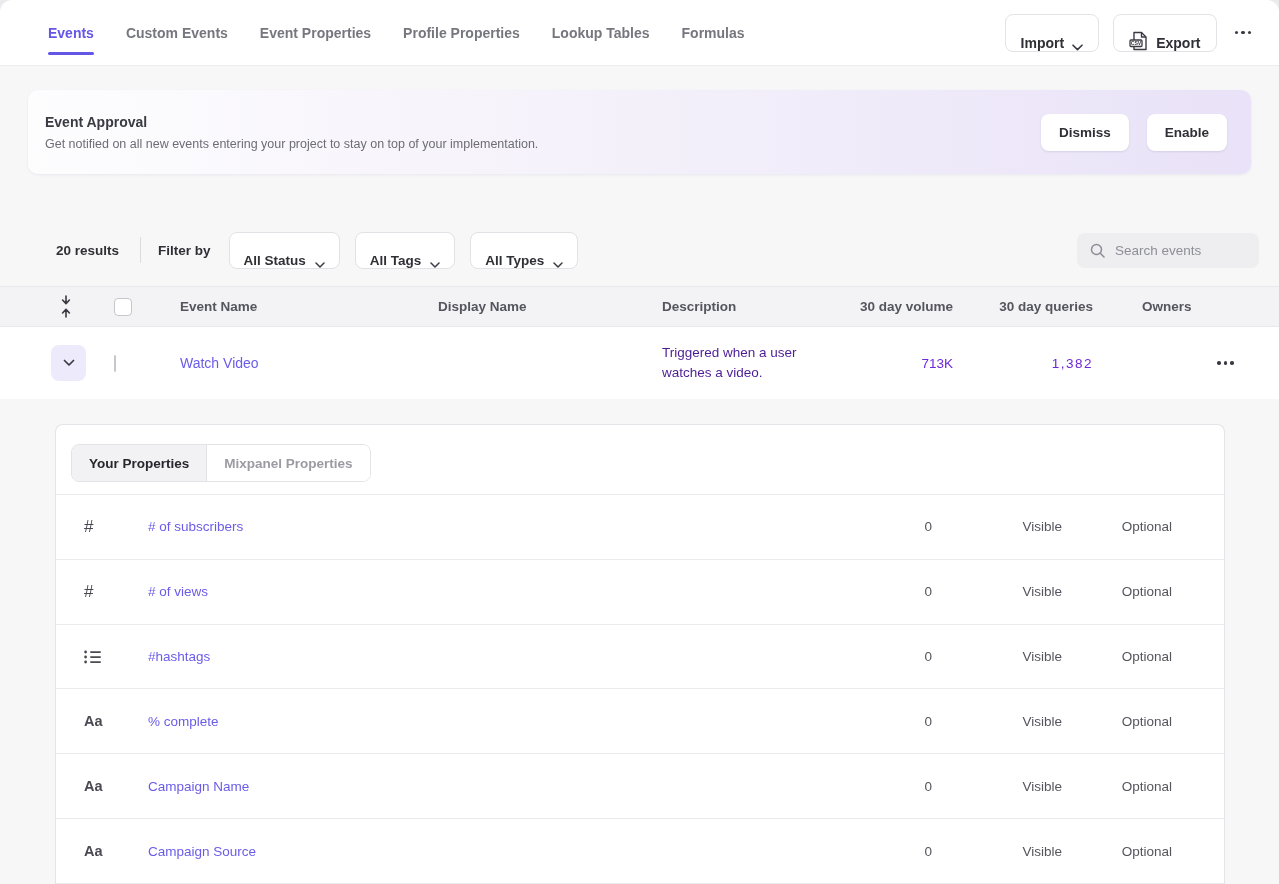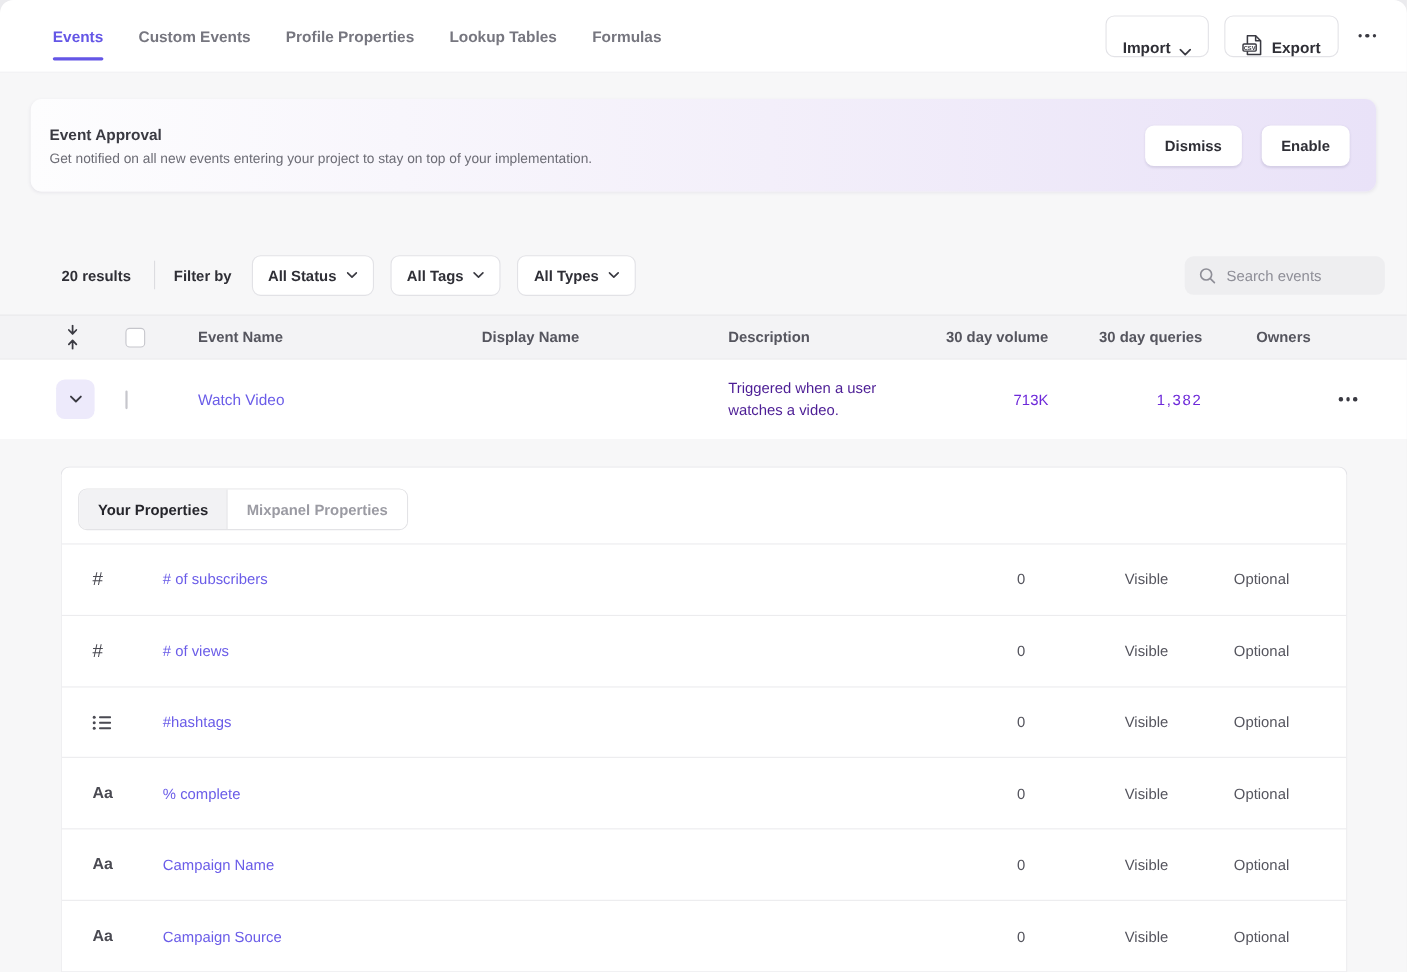--- a/index.html
+++ b/index.html
@@ -29,21 +29,21 @@
   .banner-desc { font-size:12.5px; color:#6d6d76; }
   .banner-actions { display:flex; gap:18px; }
   .banner-btn { background:#fff; border:none; border-radius:8px; height:37px; padding:0 18px; font-size:13.5px; font-weight:600;
                 color:#2f2f36; cursor:pointer; box-shadow:0 1px 2px rgba(60,50,100,0.12); font-family:inherit; }
 
   
   .filter-row { display:flex; align-items:center; margin:57px 20px 0 56px; height:38px; flex-shrink:0; }
   .results-count { font-size:13.5px; font-weight:700; color:#2f2f36; }
   .vdivider { width:1px; height:26px; background:#dcdce0; margin:0 17px 0 21px; }
   .filter-by { font-size:13.5px; font-weight:700; color:#2f2f36; margin-right:18px; }
-  .dropdown { display:inline-flex; align-items:center; gap:9px; background:#fff; border:1px solid #e2e2e6; border-radius:8px;
+  .dropdown { display:inline-flex; align-items:flex-end; gap:9px; background:#fff; border:1px solid #e2e2e6; border-radius:8px;
               height:37px; padding:0 14px; font-size:13.5px; font-weight:600; color:#2f2f36; cursor:pointer; margin-right:15px; }
   .search-box { margin-left:auto; display:flex; align-items:center; gap:9px; background:#eeeef0; border-radius:8px;
                 height:35px; width:182px; padding:0 12px; }
   .search-box input { border:none; background:transparent; outline:none; font-size:13.5px; color:#2f2f36; width:100%;
                       font-family:inherit; }
   .search-box input::placeholder { color:#8e8e97; }
 
   
   .table-grid { display:grid; grid-template-columns:66px 81px 258px 224px 192px 99px 140px 120px 1fr; align-items:center;padding-left:33px; }
   .thead { margin-top:17px; height:41px; background:#f3f3f5; border-top:1px solid #e9e9eb; border-bottom:1px solid #e9e9eb;
@@ -80,20 +80,21 @@
 </style>
 </head>
 <body>
 
 <div class="page">
 
   <div class="topbar">
     <div class="tabs">
       <div class="tab active">Events</div>
       <div class="tab">Custom Events</div>
+      <div class="tab">Event Properties</div>
       <div class="tab">Profile Properties</div>
       <div class="tab">Lookup Tables</div>
       <div class="tab">Formulas</div>
     </div>
     <div class="topbar-actions">
       <button class="btn">
         <span>Import</span>
         <span>
           <svg width="11" height="7" viewBox="0 0 11 7">
               <path d="M1 1.2 L5.5 5.6 L10 1.2" fill="none" stroke="#3a3a42" stroke-width="1.6" stroke-linecap="round" stroke-linejoin="round"></path>

